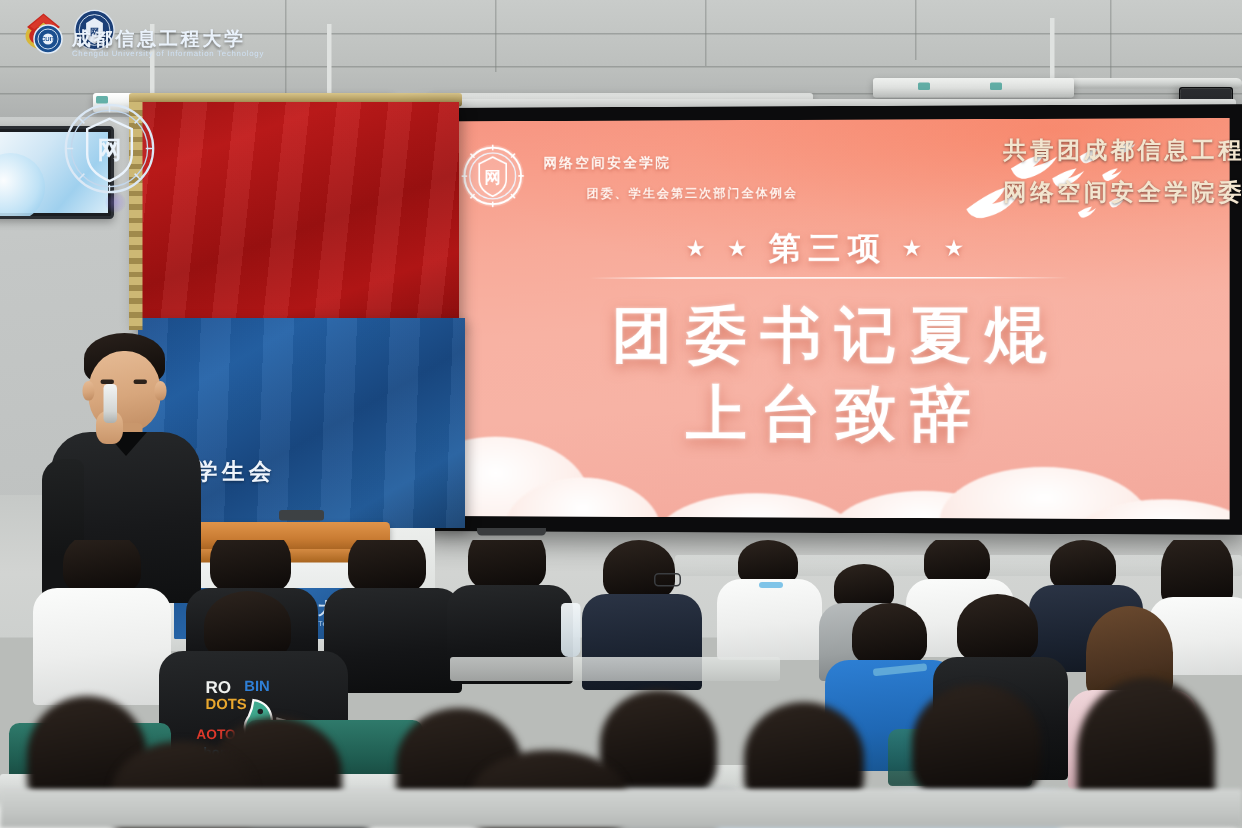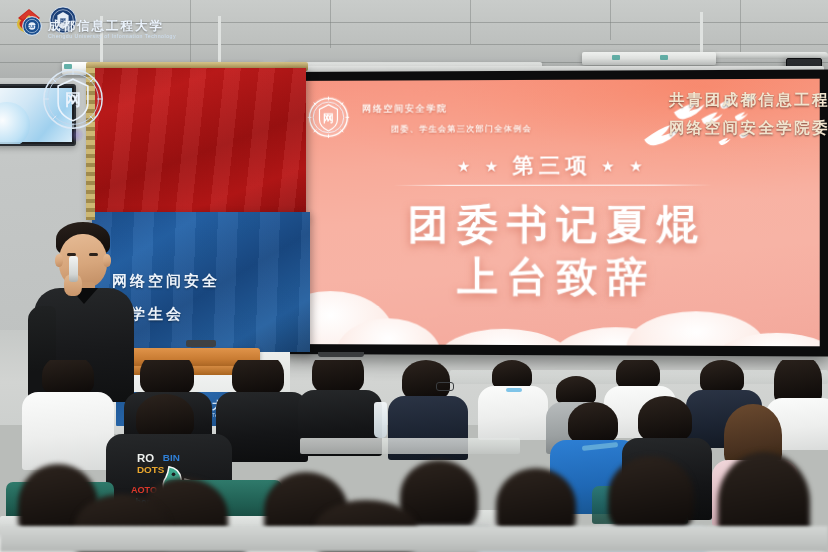--- a/index.html
+++ b/index.html
@@ -413,21 +413,20 @@
         <line x1="89" y1="50" x2="97" y2="50"></line>
       <line x1="17" y1="17" x2="23" y2="23"></line>
         <line x1="77" y1="77" x2="83" y2="83"></line>
       <line x1="83" y1="17" x2="77" y2="23"></line>
         <line x1="23" y1="77" x2="17" y2="83"></line>
     </g>
     <path d="M50 18 L74 29 L74 56 Q74 75 50 85 Q26 75 26 56 L26 29 Z" fill="none" stroke="#eaf3fc" stroke-width="2.6"></path>
     <text x="50" y="60" font-size="26" fill="#eaf3fc" text-anchor="middle" font-family="Liberation Serif, serif" font-weight="bold">网</text>
   </svg>
 
-  <div class="bb-dept" style="top:272px;">网络空间安全</div>
   <div class="bb-dept" style="top:305px;left:130px;">学生会</div>
 
   <div class="screen-case"></div>
   <div class="screen-frame">
     <div class="screen-inner">
       <div class="slide">
         <div class="slide-warm"></div>
 
         <div class="cloud" style="left:-4%;bottom:-6%;width:24%;height:26%;"></div>
         <div class="cloud" style="left:9%;bottom:-12%;width:20%;height:22%;"></div>

